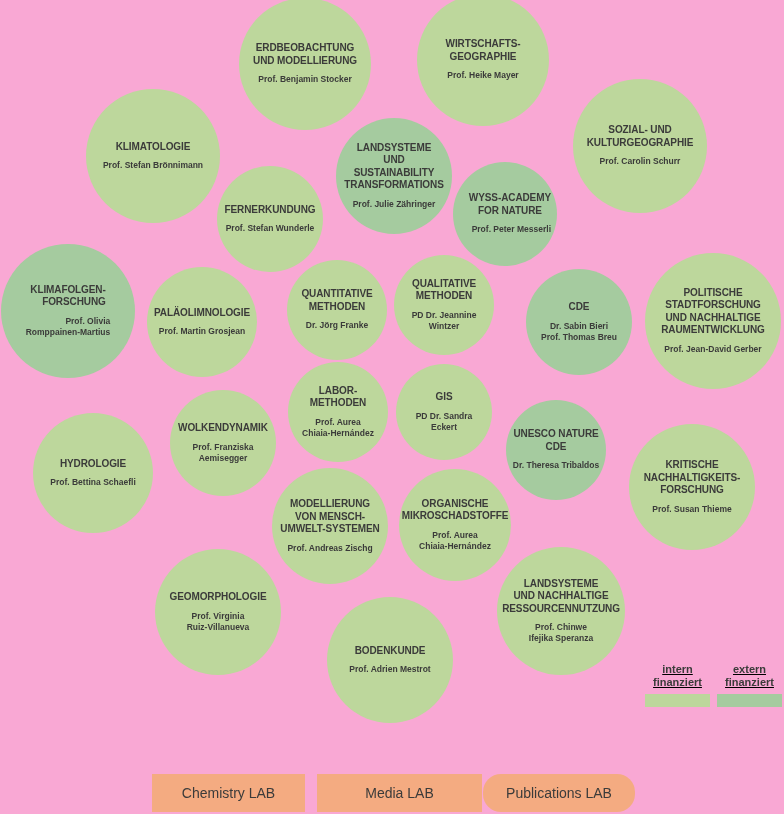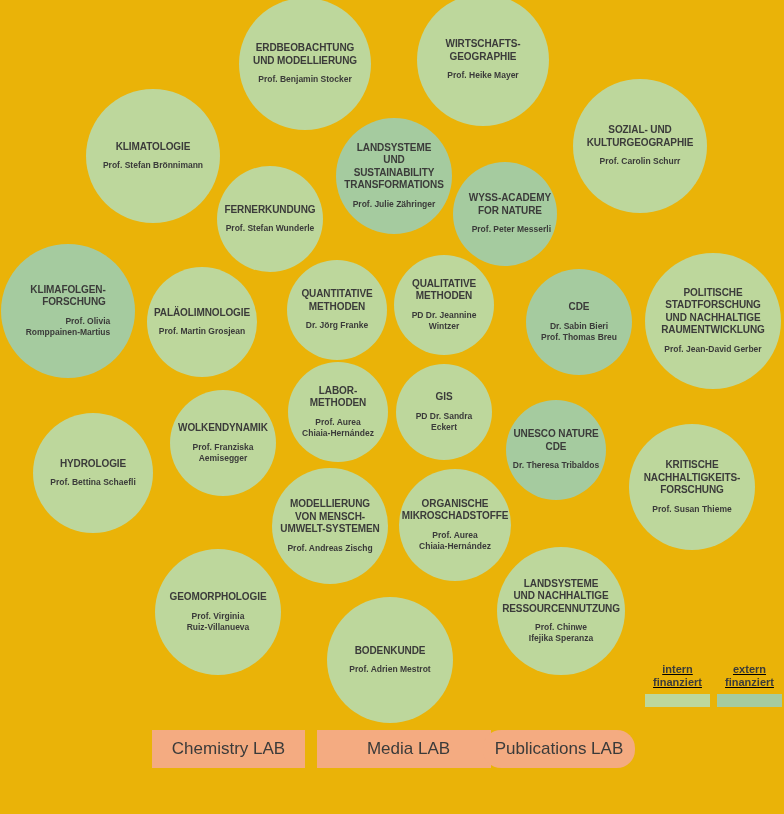--- a/index.html
+++ b/index.html
@@ -1,20 +1,20 @@
 <!DOCTYPE html>
 <html style="--intern: #bdd79c; --extern: #a5cb9f; --lab: #f4ab81; --text: #3b3b3a;"><head>
 <meta charset="utf-8">
 <style>
   html, body { margin: 0; padding: 0; background: #ffffff; }
   .canvas {
     position: relative;
     width: 784px;
     height: 814px;
-    background: #eab308;
+    background: #f9a8d4;
     font-family: "Liberation Sans", sans-serif;
     overflow: hidden;
   }
   .bubble {
     position: absolute;
     border-radius: 50%;
     display: flex;
     flex-direction: column;
     align-items: center;
     justify-content: center;
@@ -54,31 +54,31 @@
     line-height: 1.2;
     text-align: center;
     white-space: pre-line;
     color: var(--text);
   }
   .legend-swatch { width: 65px; height: 13px; margin-top: 5px; }
   .legend-swatch.intern { background: var(--intern); }
   .legend-swatch.extern { background: var(--extern); }
   .lab {
     position: absolute;
-    top: 730px;
+    top: 774px;
     height: 38px;
     background: var(--lab);
     display: flex;
     align-items: center;
     justify-content: center;
-    font-size: 17px;
+    font-size: 14px;
     color: var(--text);
   }
   .lab-1 { left: 152px; width: 153px; }
-  .lab-2 { left: 317px; width: 165px; padding-left: 9px; }
+  .lab-2 { left: 317px; width: 165px; }
   .lab-3 { left: 483px; width: 152px; border-radius: 18px; }
 </style>
 </head>
 <body>
 
 <div class="canvas">
 
   <div id="bubbles">
       <div class="bubble intern" style="left: 239px; top: -2px; width: 132px; height: 132px;">
         <div class="bubble-title">ERDBEOBACHTUNG

